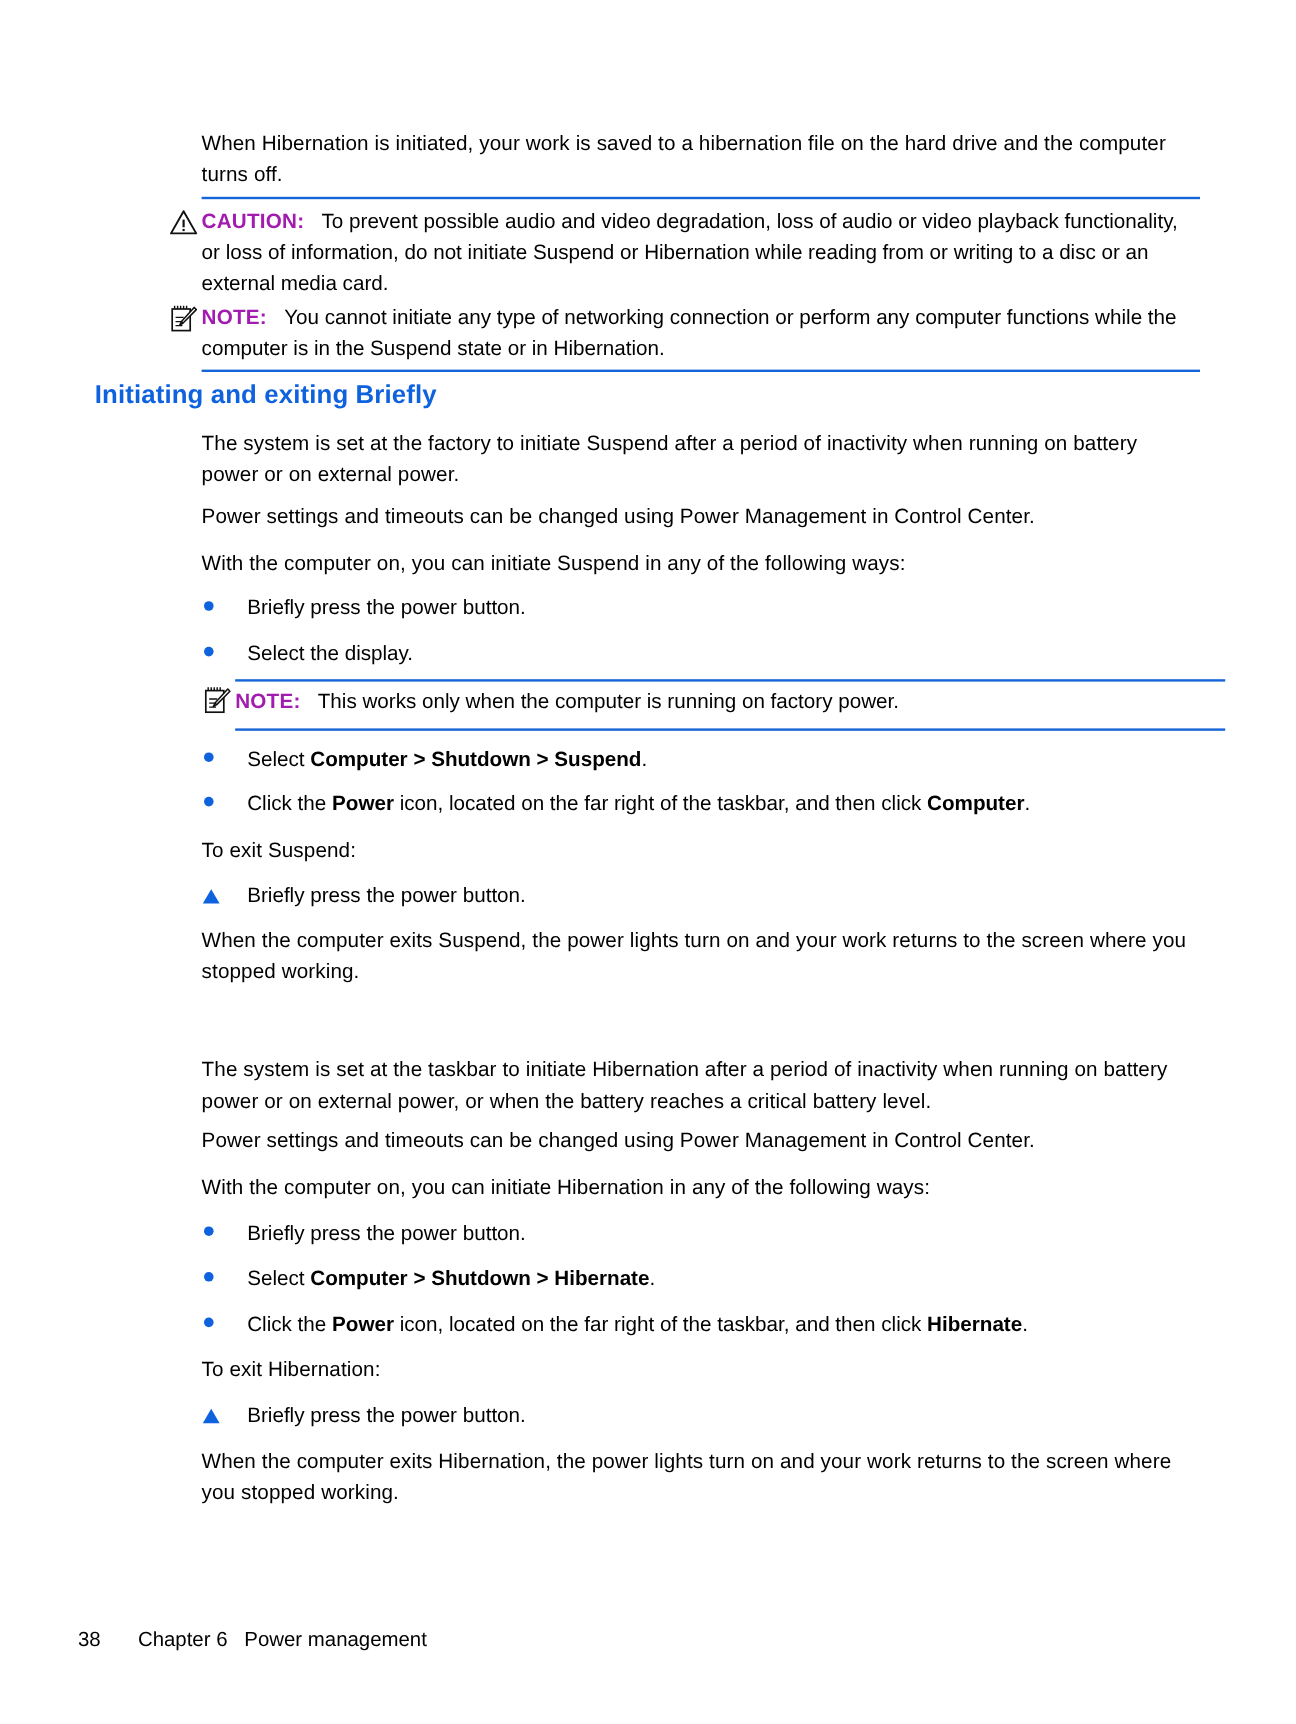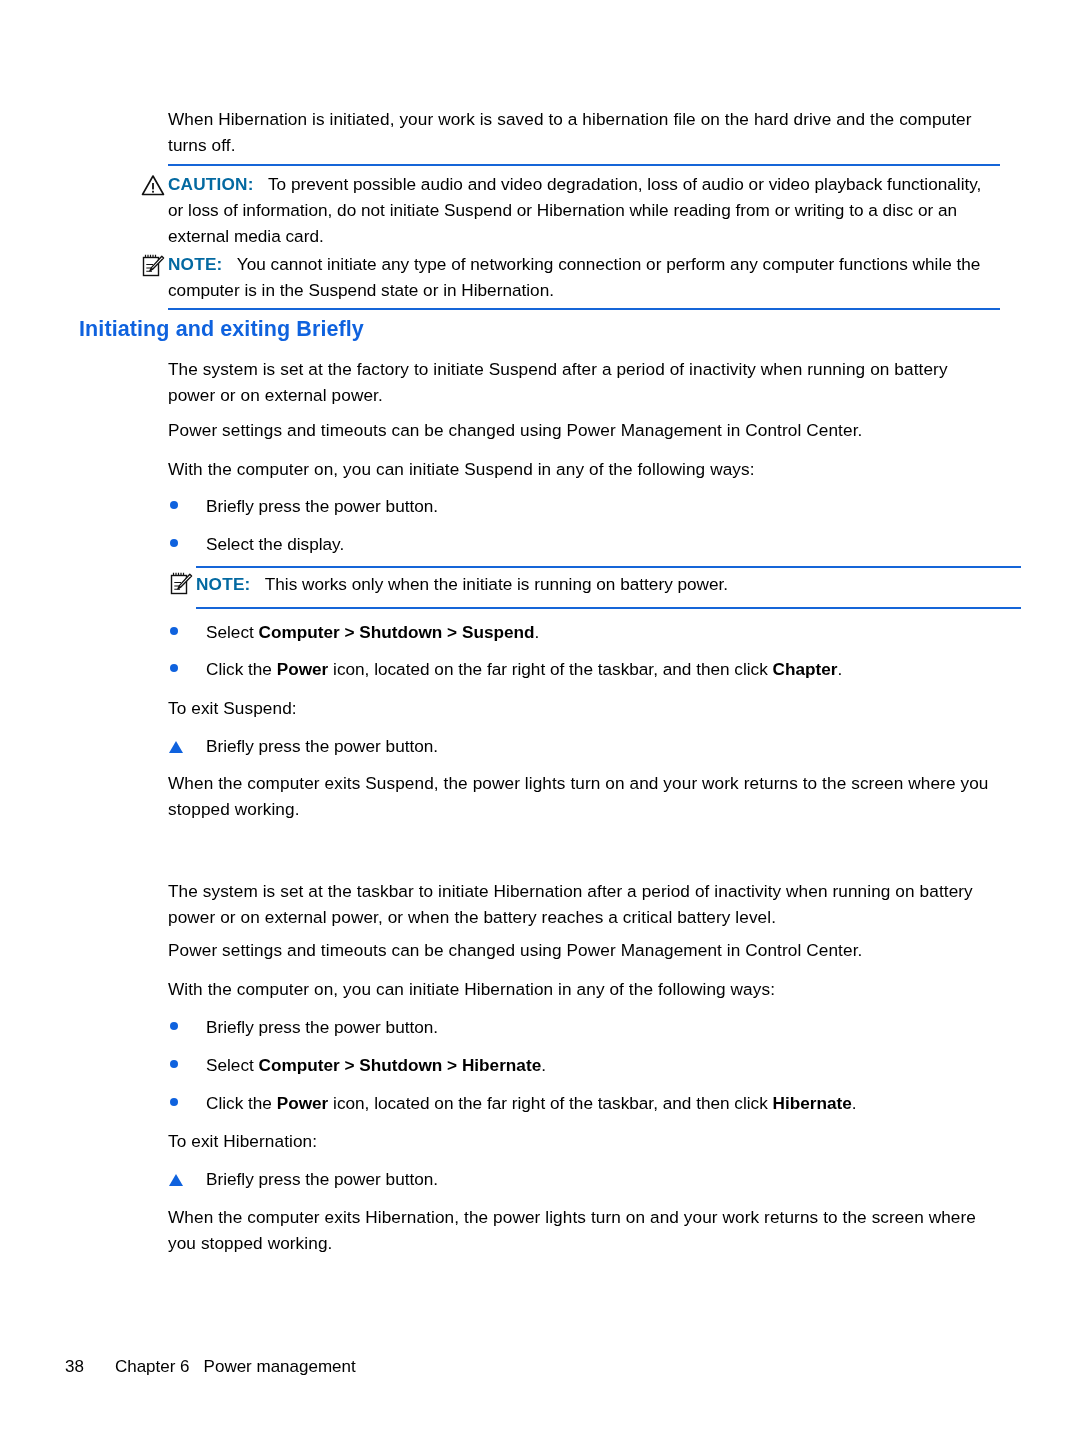--- a/index.html
+++ b/index.html
@@ -69,21 +69,21 @@
   }
   .admon .admon-text {
     position: absolute;
     left: 28px;
     width: 832px;
     font-size: 17.2px;
     line-height: 26px;
     top: 7px;
   }
   .admon .admon-label {
-    color: #0369a1;
+    color: #a21caf;
     font-weight: bold;
     letter-spacing: 0.2px;
   }
 
   
   .li {
     position: absolute;
     font-size: 17.2px;
     line-height: 26px;
   }
@@ -196,33 +196,33 @@
     <span class="icon" style="top:4px;">
       <svg viewBox="0 0 26 26" width="26" height="26">
         <rect x="3.5" y="5.5" width="15" height="18" fill="#fff" stroke="#111" stroke-width="1.4"></rect>
         <path d="M5.5 5.5 L5.5 2.8 M8 5.5 L8 2.8 M10.5 5.5 L10.5 2.8 M13 5.5 L13 2.8 M15.5 5.5 L15.5 2.8" stroke="#111" stroke-width="1.2" fill="none"></path>
         <path d="M6.3 12.5 H13 M6.3 16 H11.5 M6.3 19.3 H12" stroke="#111" stroke-width="1.1" fill="none"></path>
         <path d="M21.8 4.2 L23.6 6 L12.6 17.2 L9.8 18.9 L11.2 15.9 Z" fill="#fff" stroke="#111" stroke-width="1.3" stroke-linejoin="round"></path>
         <path d="M11.2 15.9 L12.6 17.2" stroke="#111" stroke-width="1.1"></path>
       </svg>
     </span>
     <div class="admon-text" style="top:5px;">
-      <span class="admon-label">NOTE:</span><span>&nbsp;&nbsp;&nbsp;</span><span>This works only when the initiate is running on battery power.</span>
+      <span class="admon-label">NOTE:</span><span>&nbsp;&nbsp;&nbsp;</span><span>This works only when the computer is running on factory power.</span>
     </div>
     <div class="rule-bottom" style="top:41px;"></div>
   </div>
 
   <div class="li" style="left:168px; top:619px;">
     <span class="marker"><span class="dot"></span></span>
     <span class="li-text"><span>Select </span><b>Computer &gt; Shutdown &gt; Suspend</b><span>.</span></span>
   </div>
 
   <div class="li" style="left:168px; top:656px;">
     <span class="marker"><span class="dot"></span></span>
-    <span class="li-text"><span>Click the </span><b>Power</b><span> icon, located on the far right of the taskbar, and then click </span><b>Chapter</b><span>.</span></span>
+    <span class="li-text"><span>Click the </span><b>Power</b><span> icon, located on the far right of the taskbar, and then click </span><b>Computer</b><span>.</span></span>
   </div>
 
   <div class="body-text indent-body" style="top:695px;">To exit Suspend:</div>
 
   <div class="li" style="left:168px; top:733px;">
     <span class="marker"><span class="tri"></span></span>
     <span class="li-text">Briefly press the power button.</span>
   </div>
 
   <div class="body-text indent-body" style="top:770px;">When the computer exits Suspend, the power lights turn on and your work returns to the screen where you stopped working.</div>

